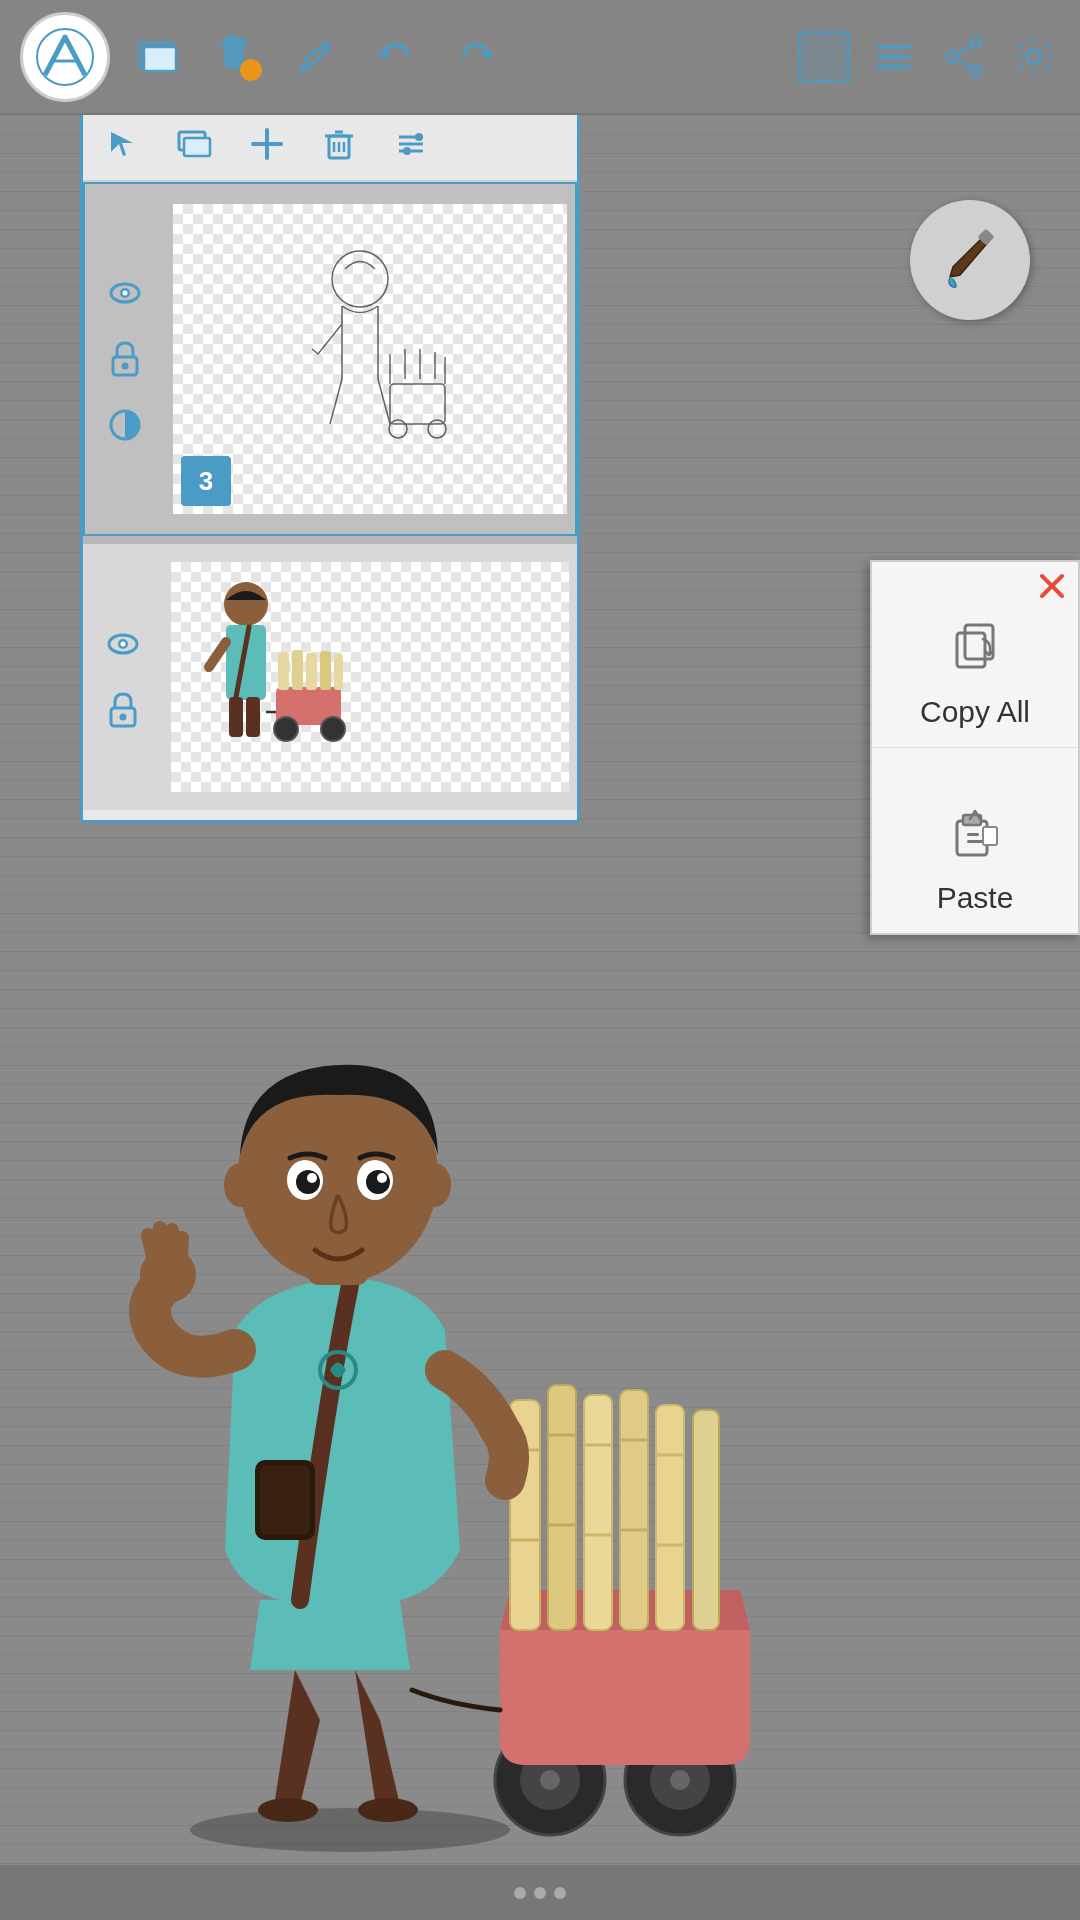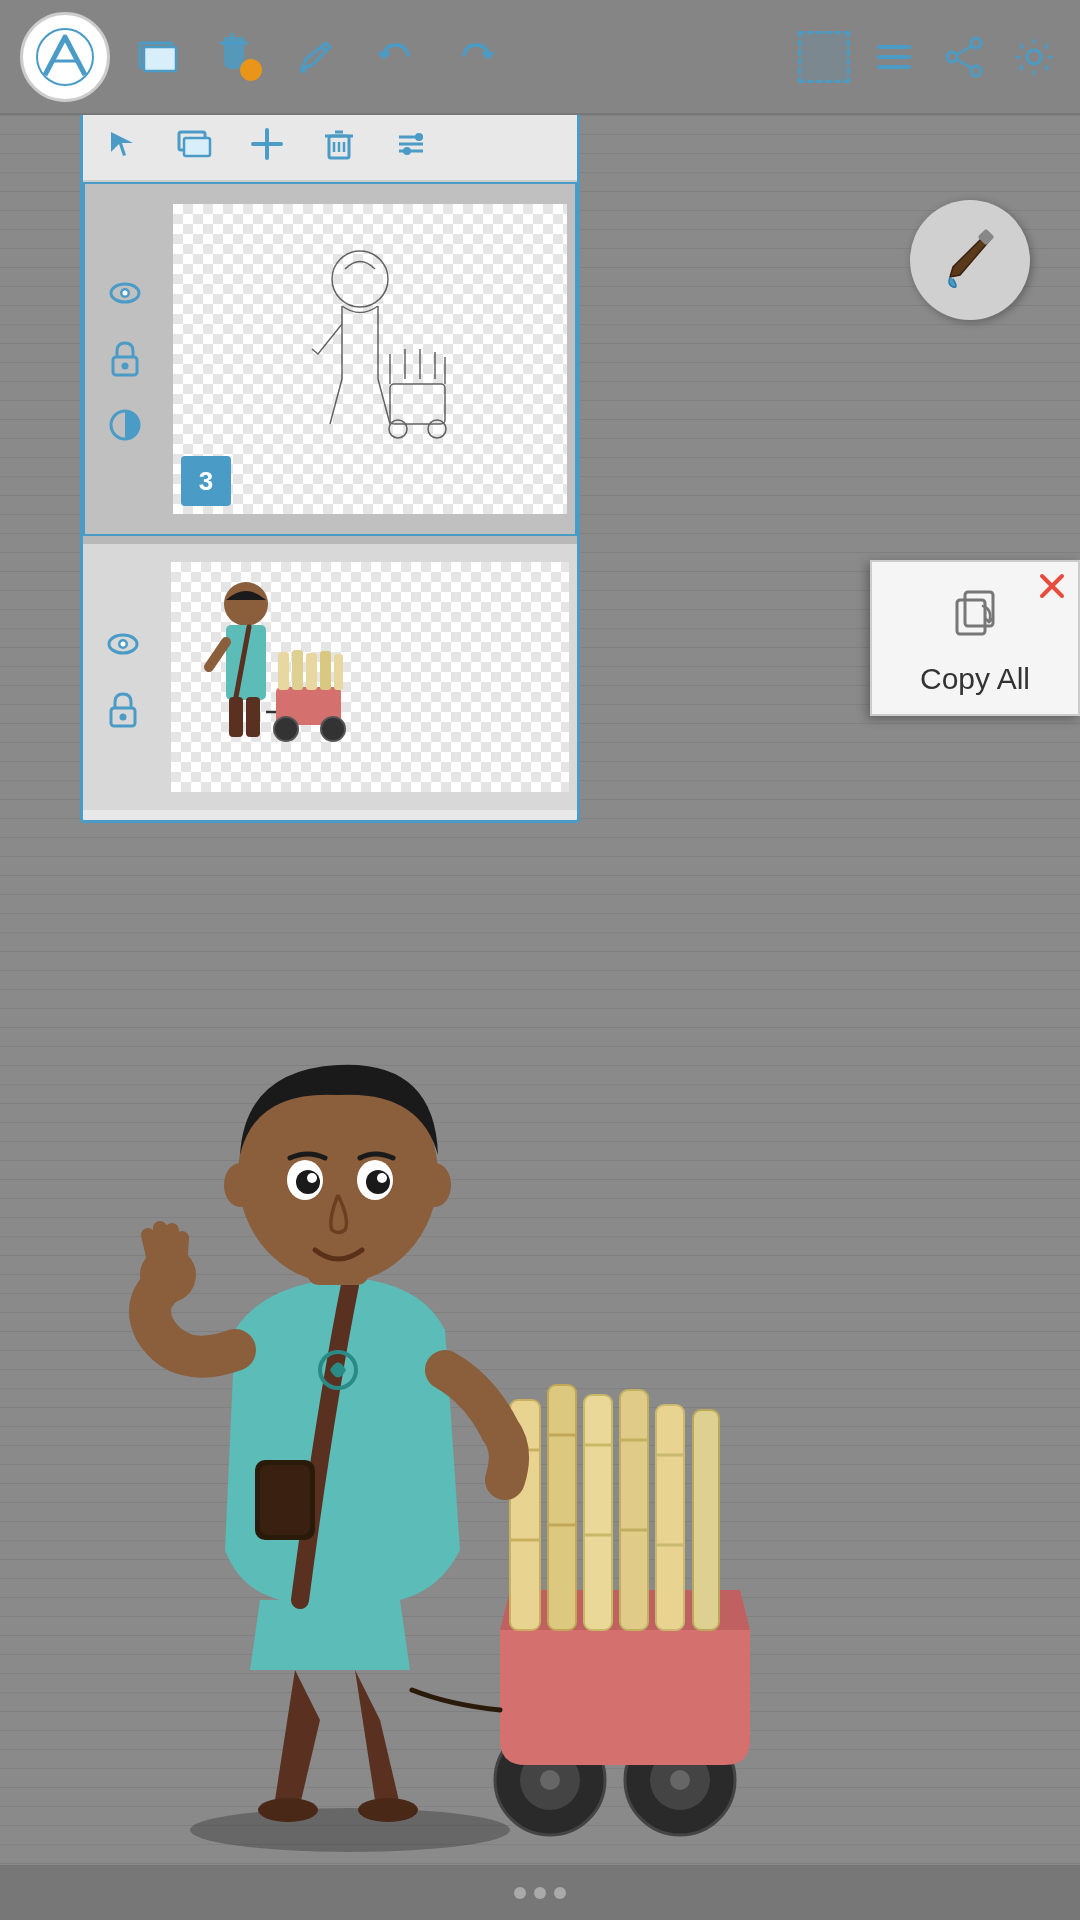--- a/index.html
+++ b/index.html
@@ -290,20 +290,21 @@
     }
 
     .context-menu-item {
       padding: 22px 10px 18px;
       border-bottom: 1px solid #ddd;
       display: flex;
       flex-direction: column;
       align-items: center;
       gap: 8px;
       cursor: pointer;
+      margin-top: 33px;
     }
 
     .context-menu-item:last-child {
       border-bottom: none;
     }
 
     .context-menu-icon {
       font-size: 44px;
       color: #666;
     }
@@ -631,20 +632,33 @@
         <rect x="12" y="16" width="28" height="34" rx="3" fill="none" stroke="#777" stroke-width="3"></rect>
         <rect x="20" y="8" width="28" height="34" rx="3" fill="none" stroke="#777" stroke-width="3"></rect>
         <path d="M38 22 Q48 26 44 38" fill="none" stroke="#777" stroke-width="2.5" stroke-linecap="round"></path>
         <path d="M44 38 L40 34 M44 38 L48 34" stroke="#777" stroke-width="2.5" stroke-linecap="round" stroke-linejoin="round"></path>
       </svg>
     </div>
     <span class="context-menu-label">Copy All</span>
   </div>
 
 
+  <div class="context-menu-item">
+    <div class="context-menu-icon">
+      <svg width="60" height="60" viewBox="0 0 60 60">
+        <rect x="12" y="18" width="30" height="34" rx="3" fill="none" stroke="#777" stroke-width="3"></rect>
+        <rect x="18" y="12" width="18" height="10" rx="2" fill="#aaa" stroke="#777" stroke-width="2.5"></rect>
+        <rect x="22" y="30" width="12" height="3" rx="1.5" fill="#777"></rect>
+        <rect x="22" y="37" width="18" height="3" rx="1.5" fill="#777"></rect>
+        <path d="M30 8 L35 16 M30 8 L25 16" fill="none" stroke="#777" stroke-width="2.5" stroke-linecap="round"></path>
+        <rect x="38" y="24" width="14" height="18" rx="2" fill="white" stroke="#888" stroke-width="2"></rect>
+      </svg>
+    </div>
+    <span class="context-menu-label">Paste</span>
+  </div>
 </div>
 
 <div class="main-canvas">
 
   <div style="position:absolute; top:350px; left:460px; color:#c06060; font-size:13px; opacity:0.5; transform:rotate(-5deg);">
     — — —
   </div>
 
   <svg style="position:absolute; bottom:60px; left:60px; width:700px; height:850px;" viewBox="0 0 700 850">
 

